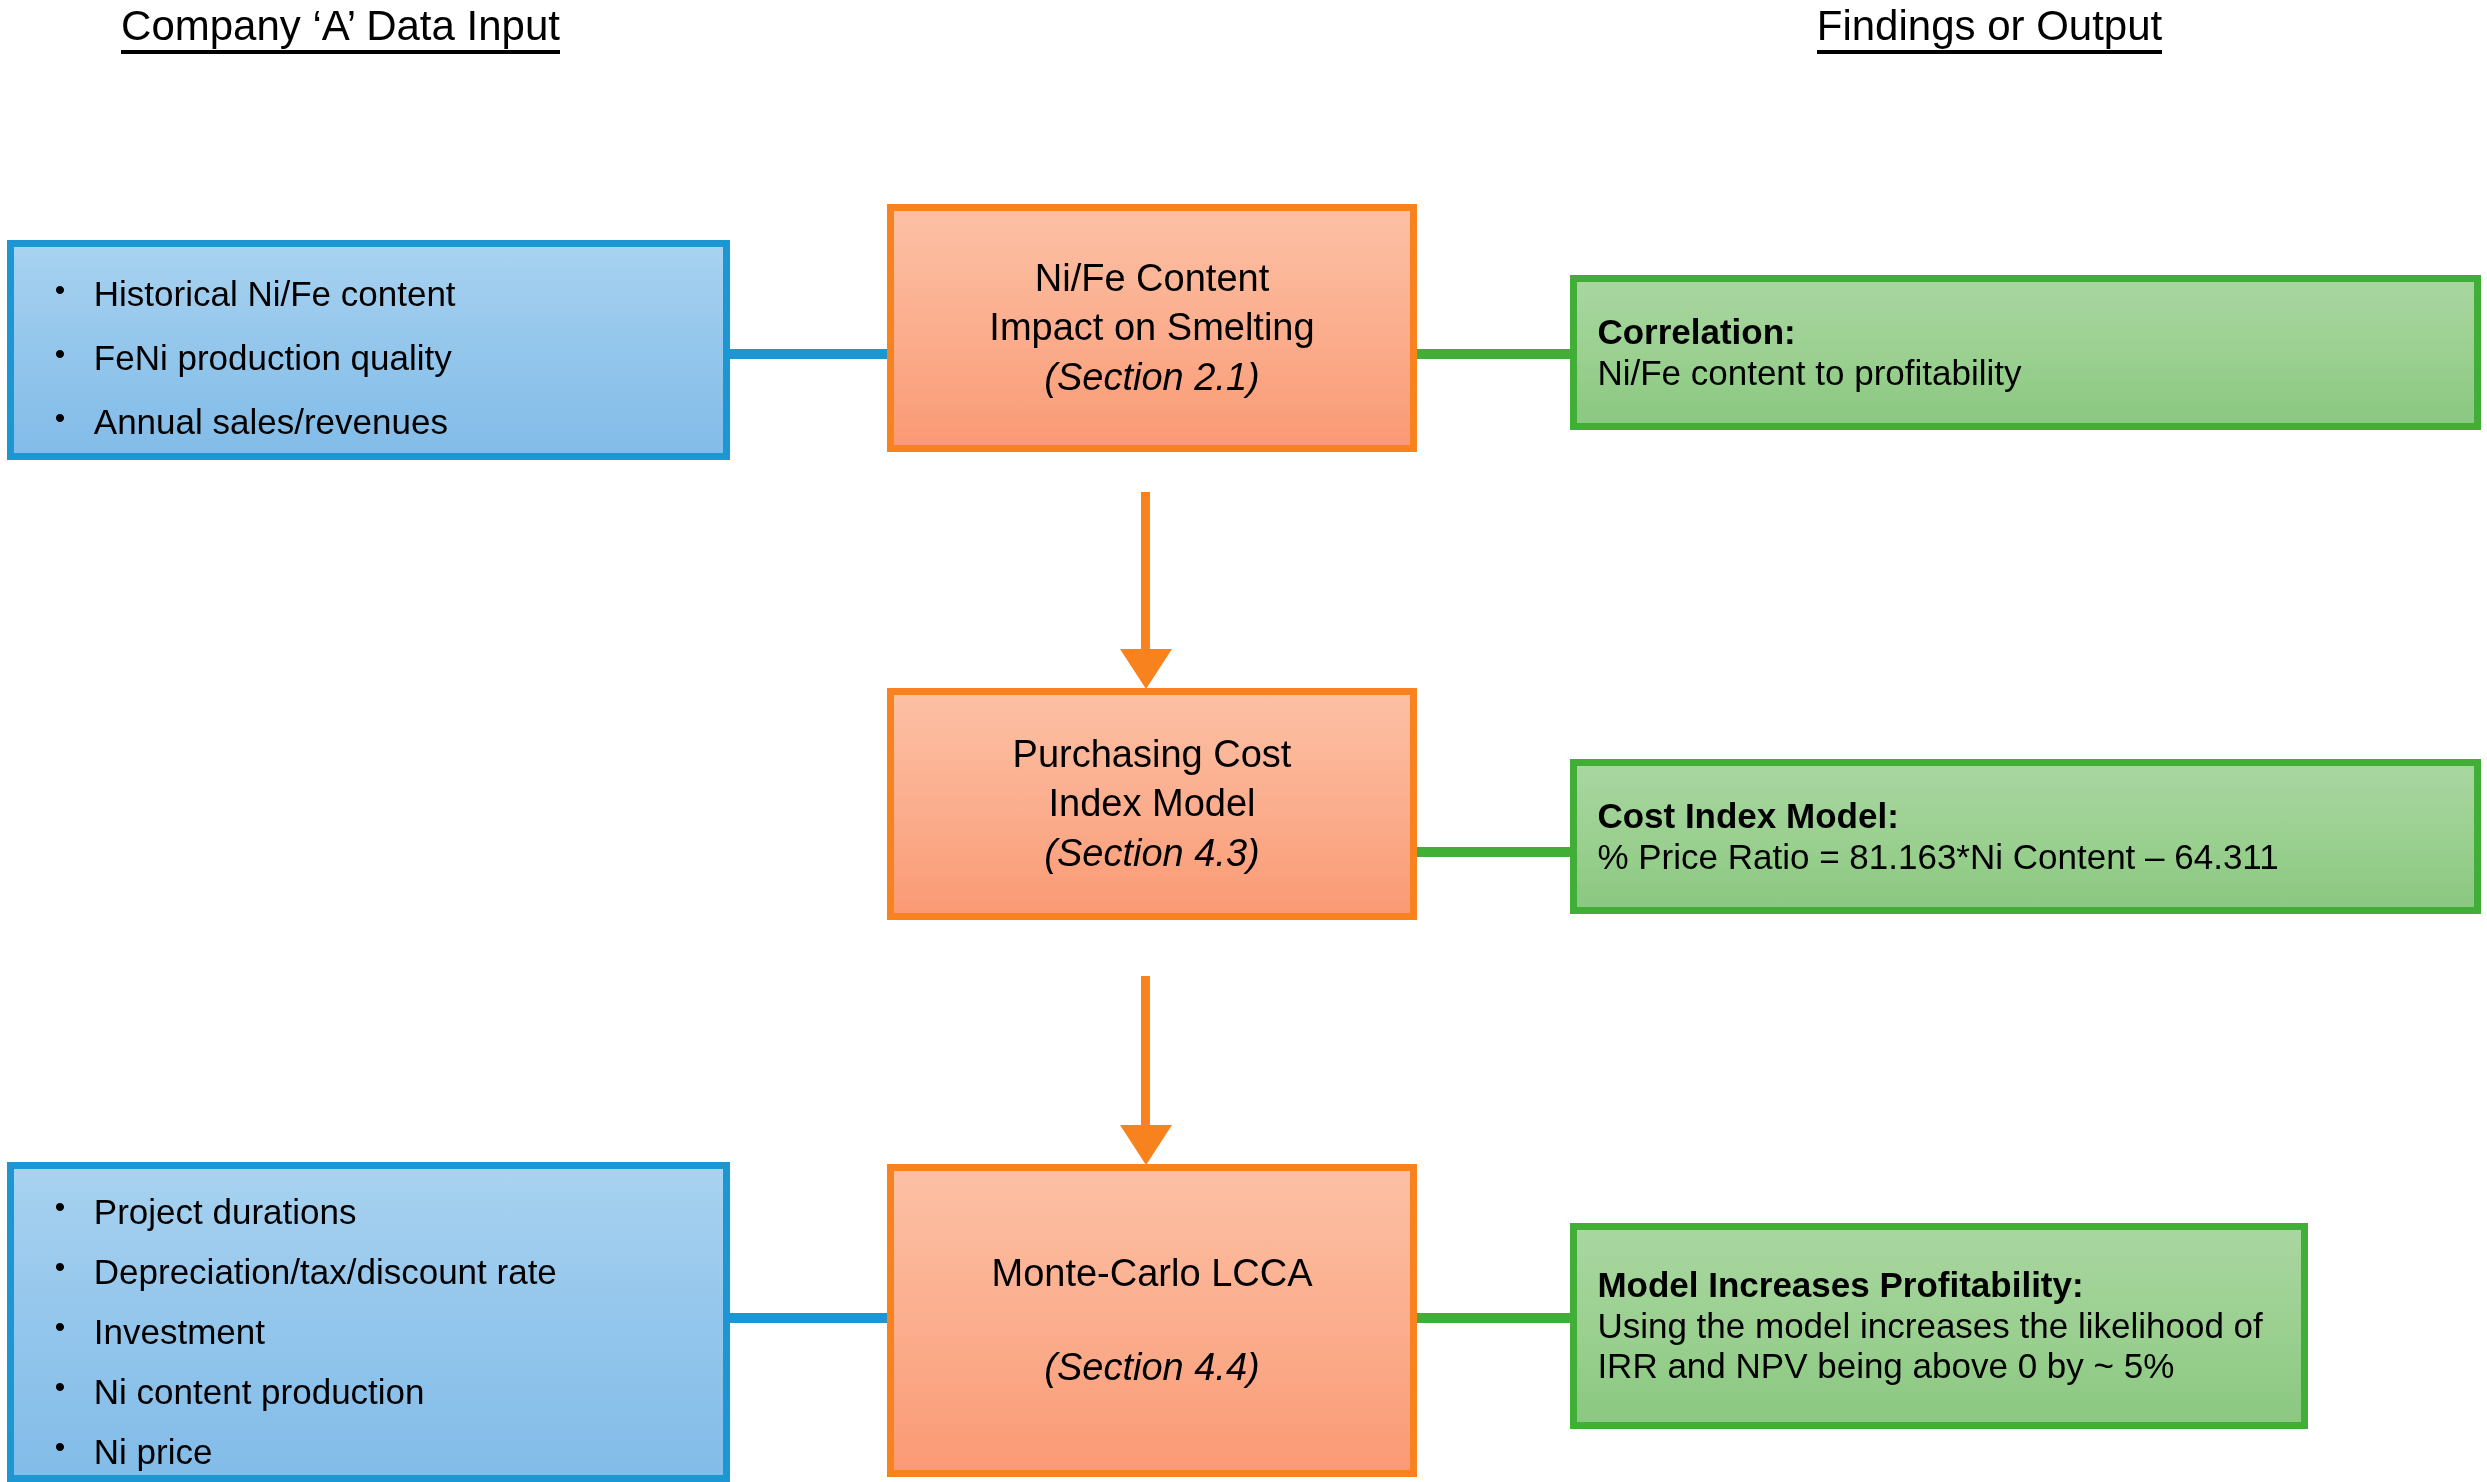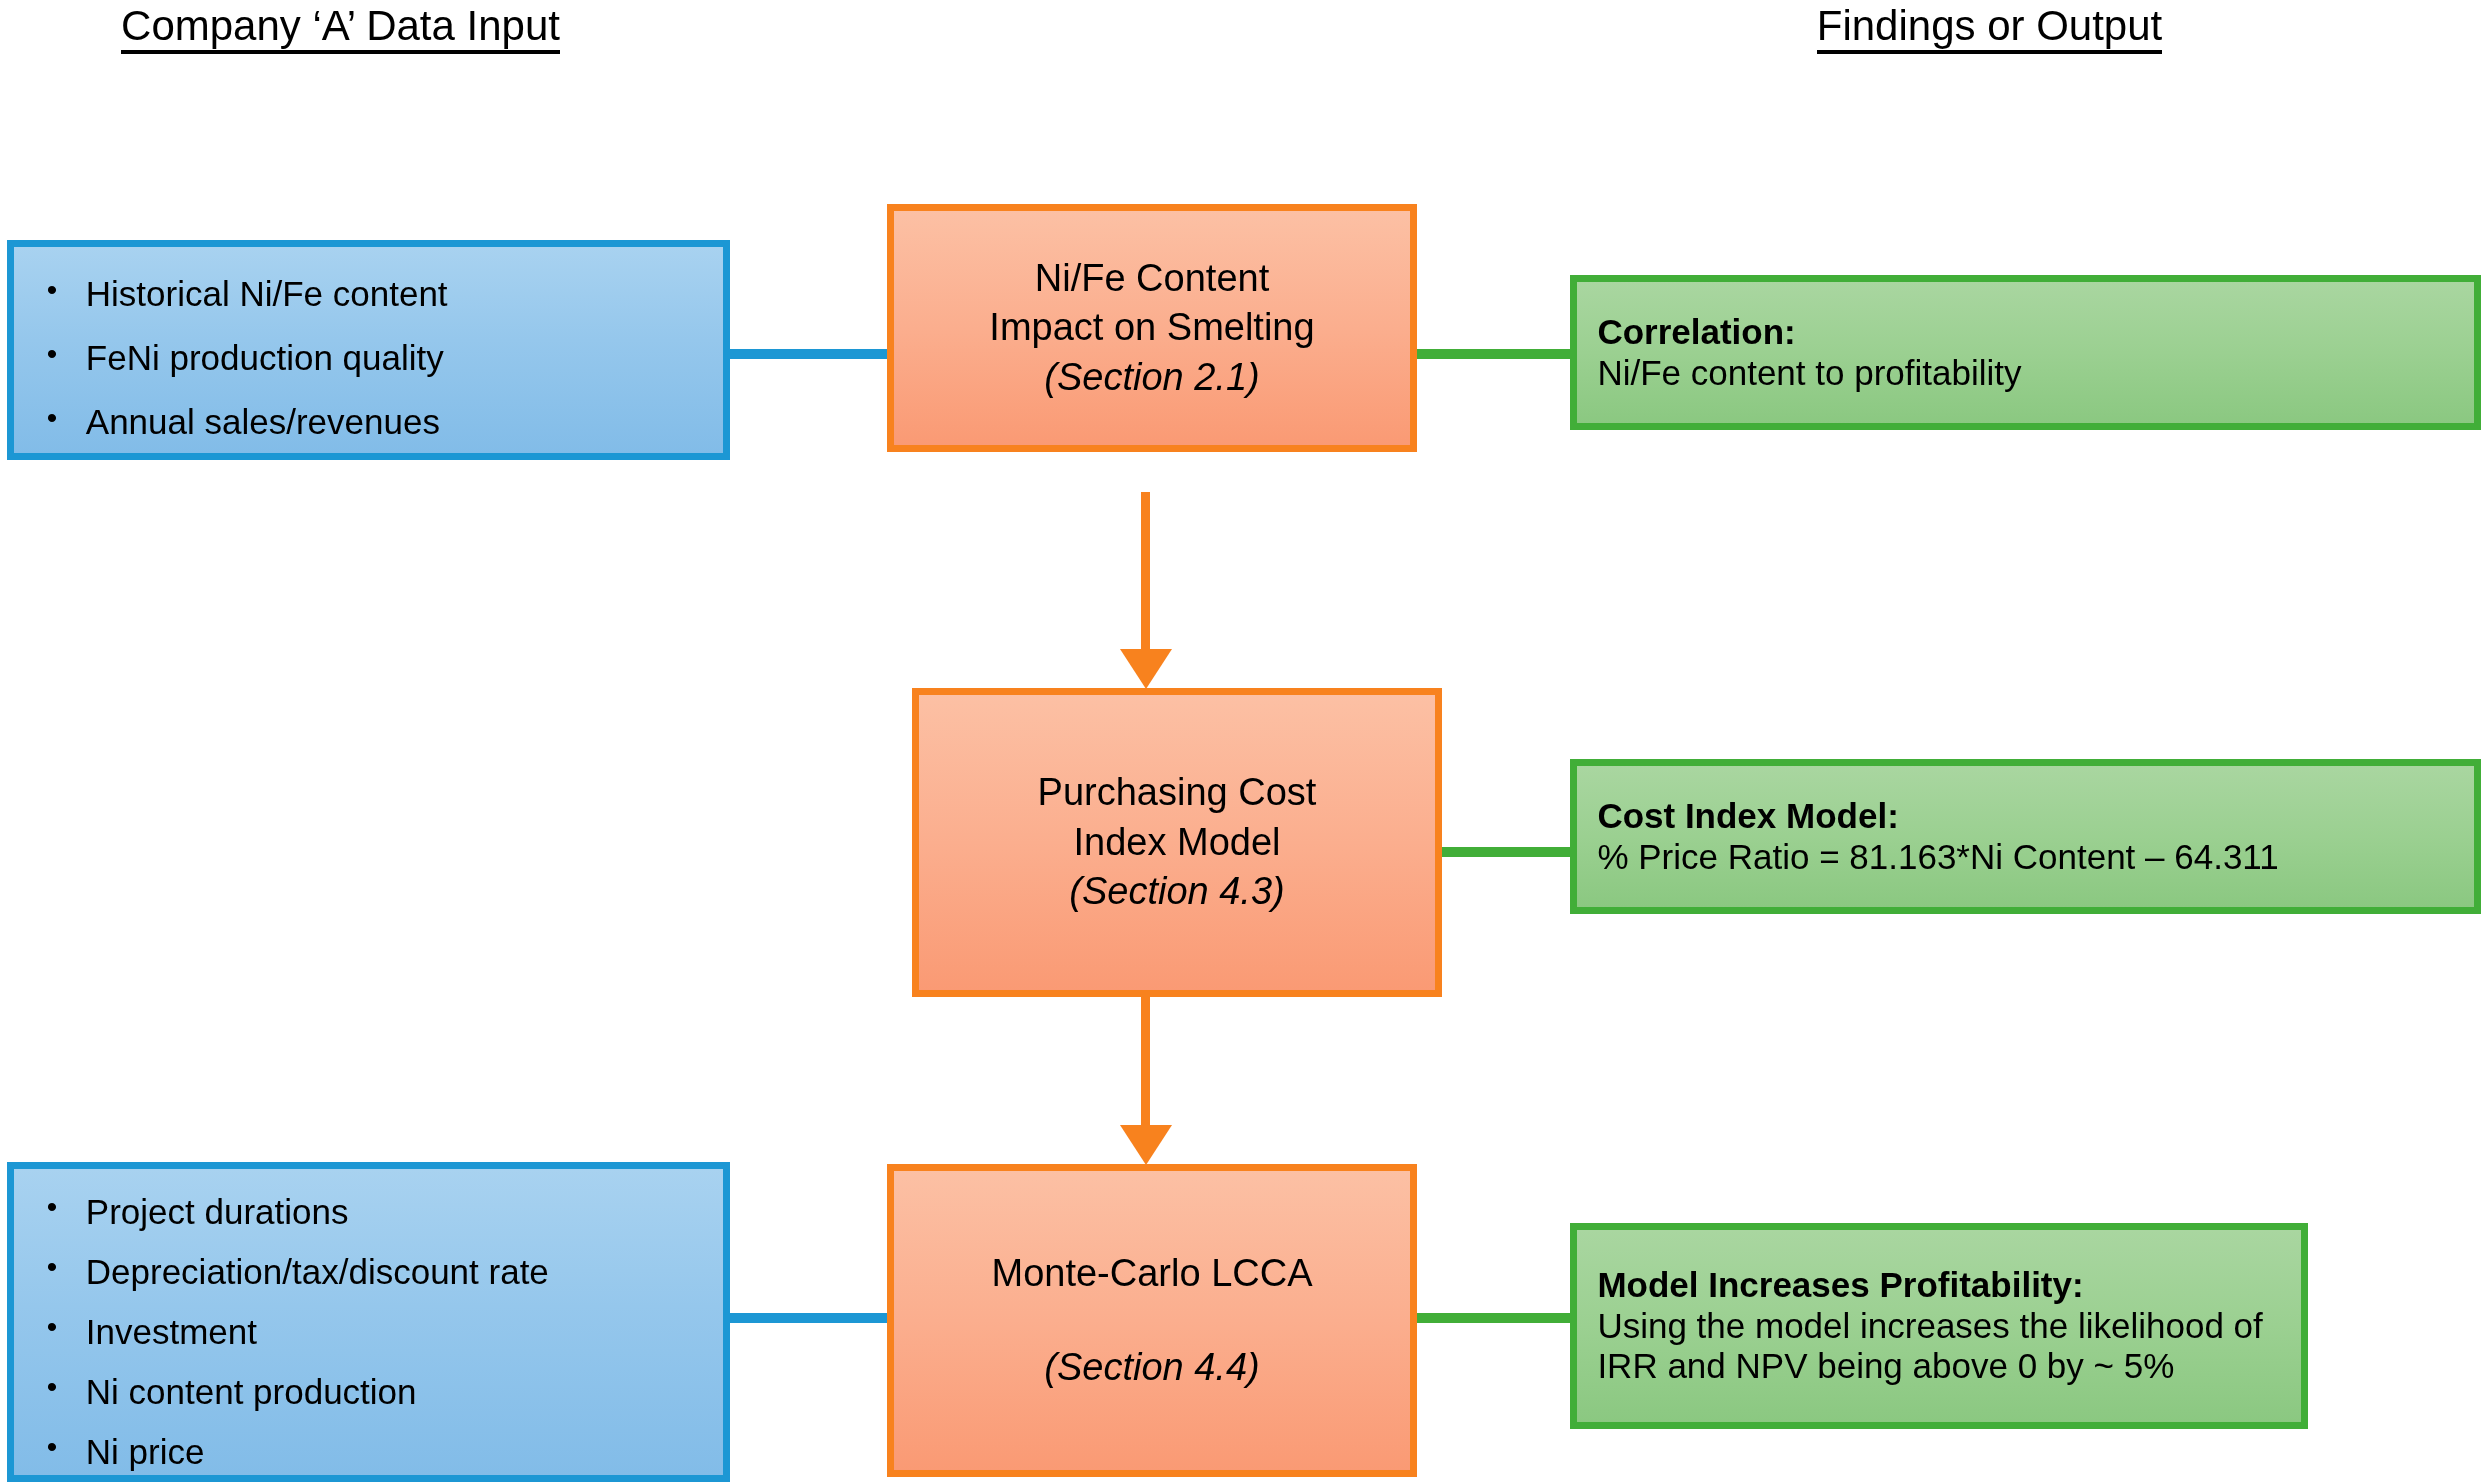--- a/index.html
+++ b/index.html
@@ -49,20 +49,21 @@
   .box {
     position: absolute;
     box-sizing: border-box;
     color: #000000;
   }
 
   
   .box-blue {
     border: 7.5px solid #1C97D4;
     background: linear-gradient(to bottom, #A8D2F0 0%, #95C7EC 45%, #82BCE8 100%);
+    padding-left: 8px;
   }
   .box-blue ul {
     list-style: none;
     margin: 0;
     padding: 0;
   }
   .box-blue li {
     position: relative;
     font-size: 35px;
     line-height: 1.0;
@@ -186,21 +187,21 @@
       <li>Ni price</li>
     </ul>
   </div>
 
   <div class="box box-orange" id="process-1" style="left:887px; top:204px; width:530px; height:248px;">
     <div class="line">Ni/Fe Content</div>
     <div class="line">Impact on Smelting</div>
     <div class="line italic">(Section 2.1)</div>
   </div>
 
-  <div class="box box-orange" id="process-2" style="left:887px; top:688px; width:530px; height:309px;margin-left:25px;">
+  <div class="box box-orange" id="process-2" style="left:887px; top:688px; width:530px; height:232px;">
     <div class="line">Purchasing Cost</div>
     <div class="line">Index Model</div>
     <div class="line italic">(Section 4.3)</div>
   </div>
 
   <div class="box box-orange" id="process-3" style="left:887px; top:1164px; width:530px; height:313px;gap:44px;">
     <div class="line">Monte-Carlo LCCA</div>
     <div class="line italic">(Section 4.4)</div>
   </div>
 

